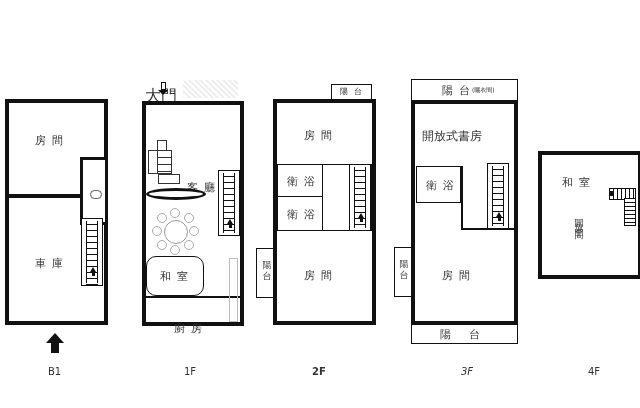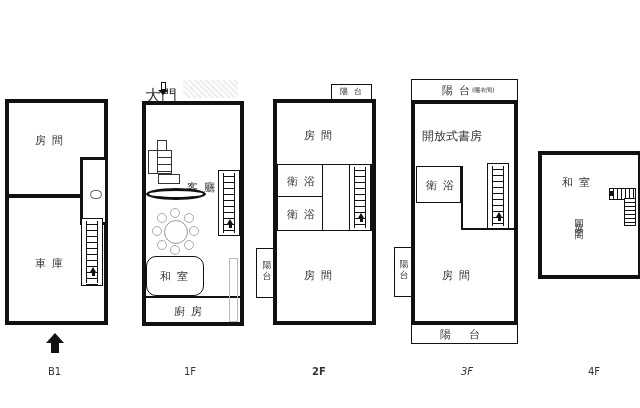--- a/index.html
+++ b/index.html
@@ -68,21 +68,21 @@
   <div style="position:absolute;left:32px;top:32px;width:8px;height:8px;border:1px solid #aaa;border-radius:50%;"></div>
 </div>
 <div class="stairs" style="left:218px;top:170px;width:22px;height:66px;">
   <div class="stair-arrow" style="left:8px;top:48px;"></div>
 </div>
 
 <div style="position:absolute;left:146px;top:256px;width:58px;height:40px;border:1.5px solid #111;border-radius:10px;box-sizing:border-box;background:#fff;"></div>
 <div class="lbl" style="left:160px;top:269px;">和室</div>
 <div style="position:absolute;left:146px;top:296px;width:94px;height:1.5px;background:#111;"></div>
 <div style="position:absolute;left:229px;top:258px;width:9px;height:64px;border:1px solid #bbb;box-sizing:border-box;"></div>
-<div class="lbl" style="left:174px;top:304px;">廚房</div>
+<div class="lbl" style="left:174px;top:321px;">廚房</div>
 <div class="floor-label" style="left:184px;">1F</div>
 
 <div class="abs thin" style="left:331px;top:84px;width:41px;height:16px;"></div>
 <div class="lbl" style="left:340px;top:86px;font-size:8px;">陽台</div>
 <div class="abs wall" style="left:273px;top:99px;width:103px;height:226px;"></div>
 <div class="lbl" style="left:304px;top:128px;">房間</div>
 <div class="abs thin" style="left:277px;top:164px;width:46px;height:33px;"></div>
 <div class="lbl" style="left:287px;top:174px;">衛浴</div>
 <div class="abs thin" style="left:277px;top:196px;width:46px;height:35px;"></div>
 <div class="lbl" style="left:287px;top:207px;">衛浴</div>

